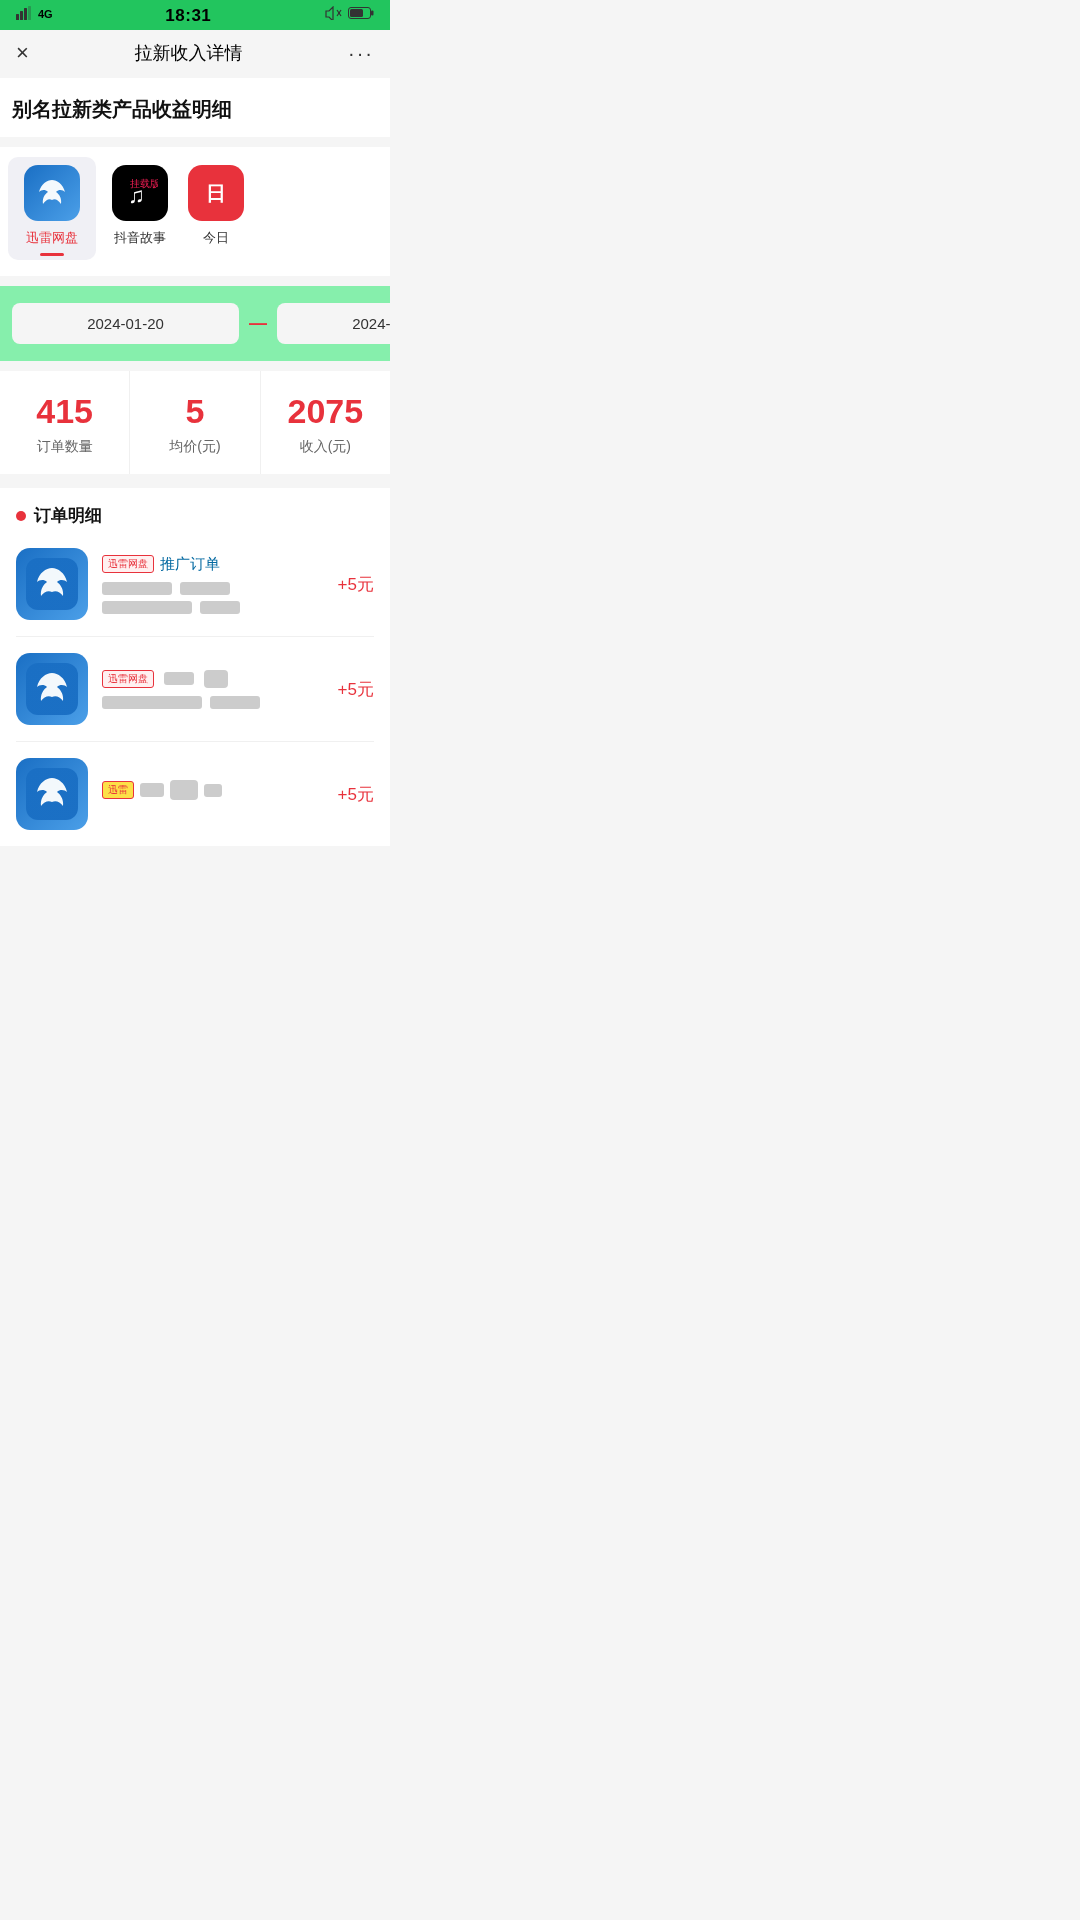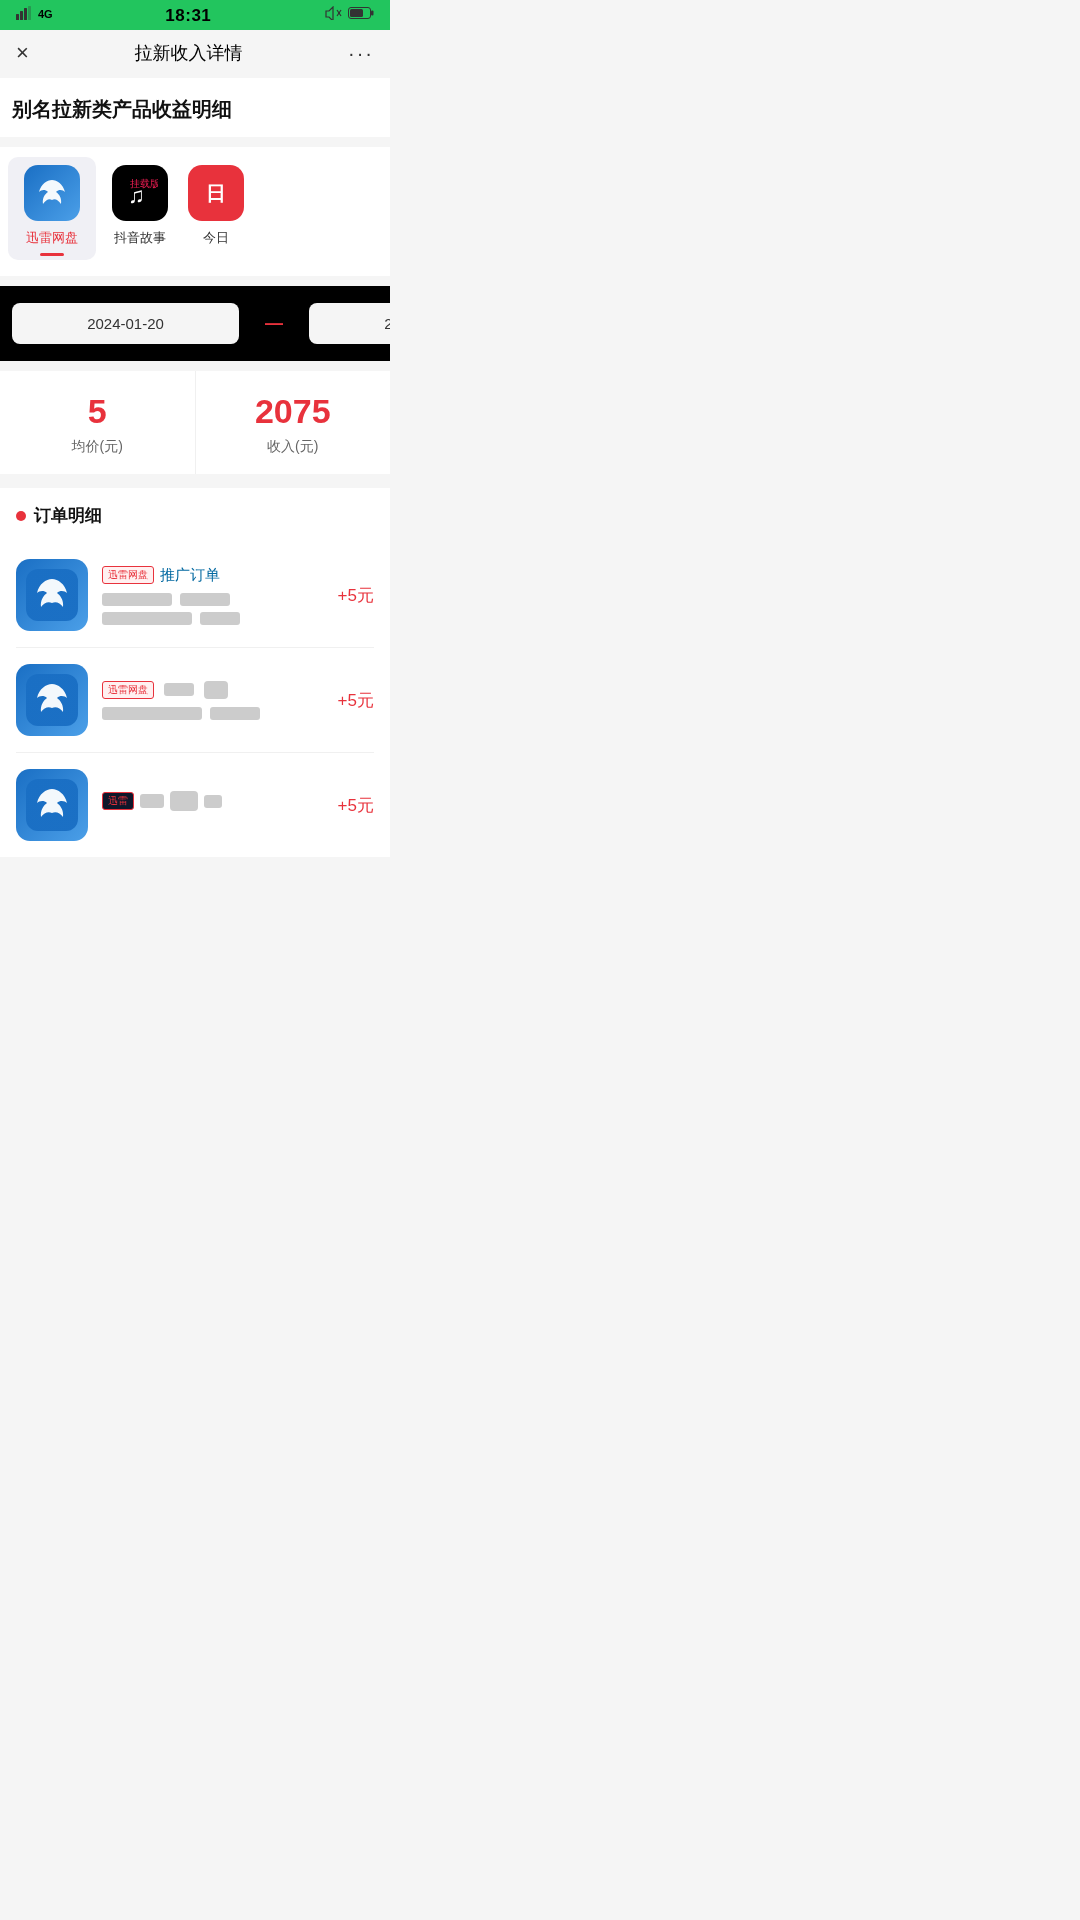--- a/index.html
+++ b/index.html
@@ -102,25 +102,25 @@
     .active-indicator {
       width: 24px;
       height: 3px;
       background: #e8323c;
       border-radius: 2px;
       margin-top: 6px;
     }
 
     
     .date-filter {
-      background: #000000;
+      background: #86efac;
       display: flex;
       align-items: center;
       padding: 14px 12px;
-      gap: 24px;
+      gap: 8px;
       margin-bottom: 10px;
     }
     .date-input {
       flex: 1;
       background: #f5f5f5;
       border: none;
       border-radius: 8px;
       padding: 12px 14px;
       font-size: 15px;
       color: #333;
@@ -169,21 +169,21 @@
       background: #fff;
       padding: 16px 16px 0;
     }
     .order-section-title {
       display: flex;
       align-items: center;
       gap: 8px;
       font-size: 17px;
       font-weight: 600;
       color: #111;
-      margin-bottom: 16px;
+      margin-bottom: 5px;
     }
     .dot { width: 10px; height: 10px; background: #e8323c; border-radius: 50%; display: inline-block; }
 
     
     .order-list { }
     .order-item {
       display: flex;
       align-items: center;
       padding: 16px 0;
       border-bottom: 1px solid #f0f0f0;
@@ -307,20 +307,24 @@
 
 <div class="date-filter">
   <input class="date-input" type="text" value="2024-01-20" readonly="" style="">
   <span class="date-divider">—</span>
   <input class="date-input" type="text" value="2024-01-20" readonly="" style="">
   <button class="query-btn">查询</button>
 </div>
 
 <div class="stats-card">
   <div class="stat-item">
+    <span class="stat-value">415</span>
+    <span class="stat-label">订单数量</span>
+  </div>
+  <div class="stat-item">
     <span class="stat-value">5</span>
     <span class="stat-label">均价(元)</span>
   </div>
   <div class="stat-item">
     <span class="stat-value">2075</span>
     <span class="stat-label">收入(元)</span>
   </div>
 </div>
 
 <div class="order-section">
@@ -400,21 +404,21 @@
             <linearGradient id="grad3" x1="0" y1="0" x2="52" y2="52">
               <stop offset="0%" stop-color="#1a6fc4"></stop>
               <stop offset="100%" stop-color="#4b9fe8"></stop>
             </linearGradient>
           </defs>
           <path d="M26 10 C20 10, 13 15, 11 24 C13 22, 18 21, 21 24 C18 26, 14 31, 15 38 C18 34, 22 32, 26 34 C30 32, 34 34, 37 38 C38 31, 34 26, 31 24 C34 21, 39 22, 41 24 C39 15, 32 10, 26 10Z" fill="white" opacity="0.95"></path>
         </svg>
       </div>
       <div class="order-content">
         <div class="order-header">
-          <span class="order-badge" style="background:#0f172a;border-color:#e8323c;color:#e8323c;">迅雷</span>
+          <span class="order-badge" style="background:#fde047;border-color:#e8323c;color:#e8323c;">迅雷</span>
           <span class="blurred-text" style="width:24px;height:14px;"></span>
           <span class="blurred-text" style="width:28px;height:20px;border-radius:4px;"></span>
           <span class="blurred-text" style="width:18px;"></span>
         </div>
       </div>
       <span class="order-amount">+5元</span>
     </div>
 
   </div>
 </div>

